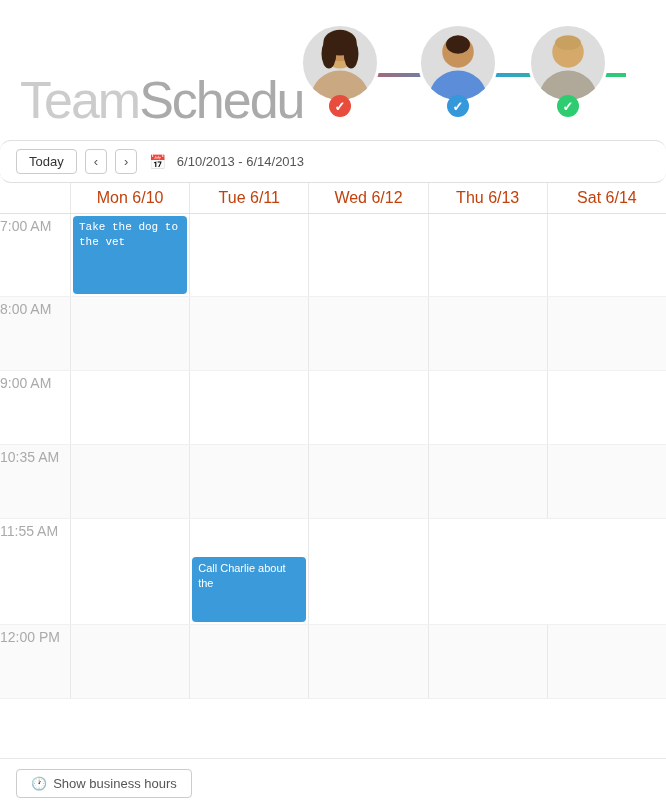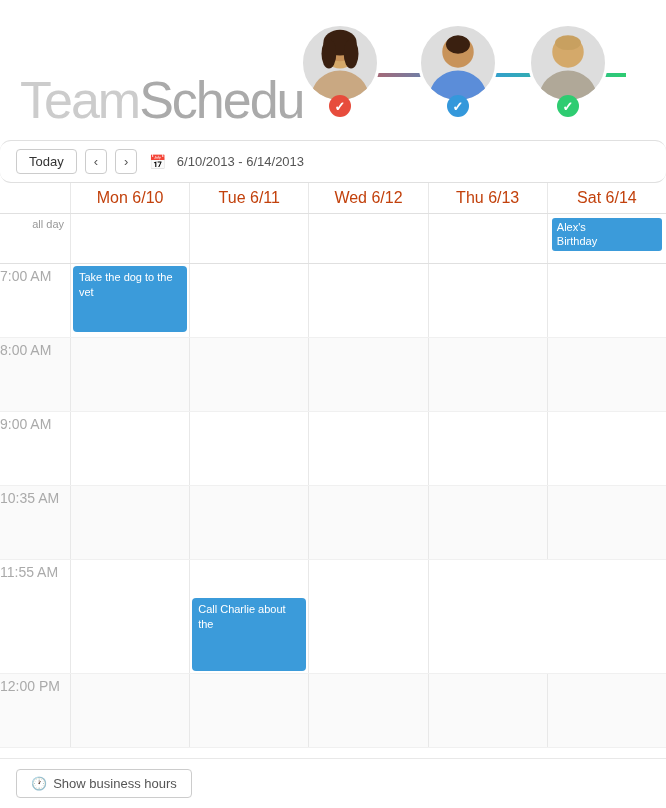--- a/index.html
+++ b/index.html
@@ -331,37 +331,27 @@
 
     <div class="col-headers">
       <div class="col-header"></div>
       <div class="col-header">Mon 6/10</div>
       <div class="col-header">Tue 6/11</div>
       <div class="col-header">Wed 6/12</div>
       <div class="col-header">Thu 6/13</div>
       <div class="col-header">Sat 6/14</div>
     </div>
 
-    <div class="all-day-row">
-      <div class="all-day-label">all day</div>
-      <div class="all-day-cell"></div>
-      <div class="all-day-cell"></div>
-      <div class="all-day-cell"></div>
-      <div class="all-day-cell"></div>
-      <div class="all-day-cell">
-        <div class="all-day-event blue">Alex's<br>Birthday</div>
-      </div>
-    </div>
 
     <div class="time-grid">
 
       <div class="time-row">
         <div class="time-label">7:00 AM</div>
         <div class="time-cell" style="position:relative;">
-          <div class="event-block blue" style="position:relative;top:0;left:0;right:0;height:66px;">Take the dog to the vet</div>
+          <div class="event-block blue" style="position:relative;top:0;left:0;right:0;height:78px;font-family:Liberation Mono, monospace;">Take the dog to the vet</div>
         </div>
         <div class="time-cell"></div>
         <div class="time-cell"></div>
         <div class="time-cell"></div>
         <div class="time-cell"></div>
       </div>
 
       <div class="time-row alt">
         <div class="time-label">8:00 AM</div>
         <div class="time-cell"></div>
@@ -386,21 +376,21 @@
         <div class="time-cell"></div>
         <div class="time-cell"></div>
         <div class="time-cell"></div>
         <div class="time-cell"></div>
       </div>
 
       <div class="time-row">
         <div class="time-label">11:55 AM</div>
         <div class="time-cell"></div>
         <div class="time-cell" style="position:relative;">
-          <div class="event-block blue" style="position:relative;top:0;left:0;right:8px;height:73px;margin-top:36px;">Call Charlie about the</div>
+          <div class="event-block blue" style="position:relative;top:0;left:0;right:8px;height:65px;margin-top:36px;">Call Charlie about the</div>
         </div>
         <div class="time-cell"></div>
         <div class="time-cell"></div>
       </div>
 
       <div class="time-row alt">
         <div class="time-label">12:00 PM</div>
         <div class="time-cell"></div>
         <div class="time-cell"></div>
         <div class="time-cell"></div>

